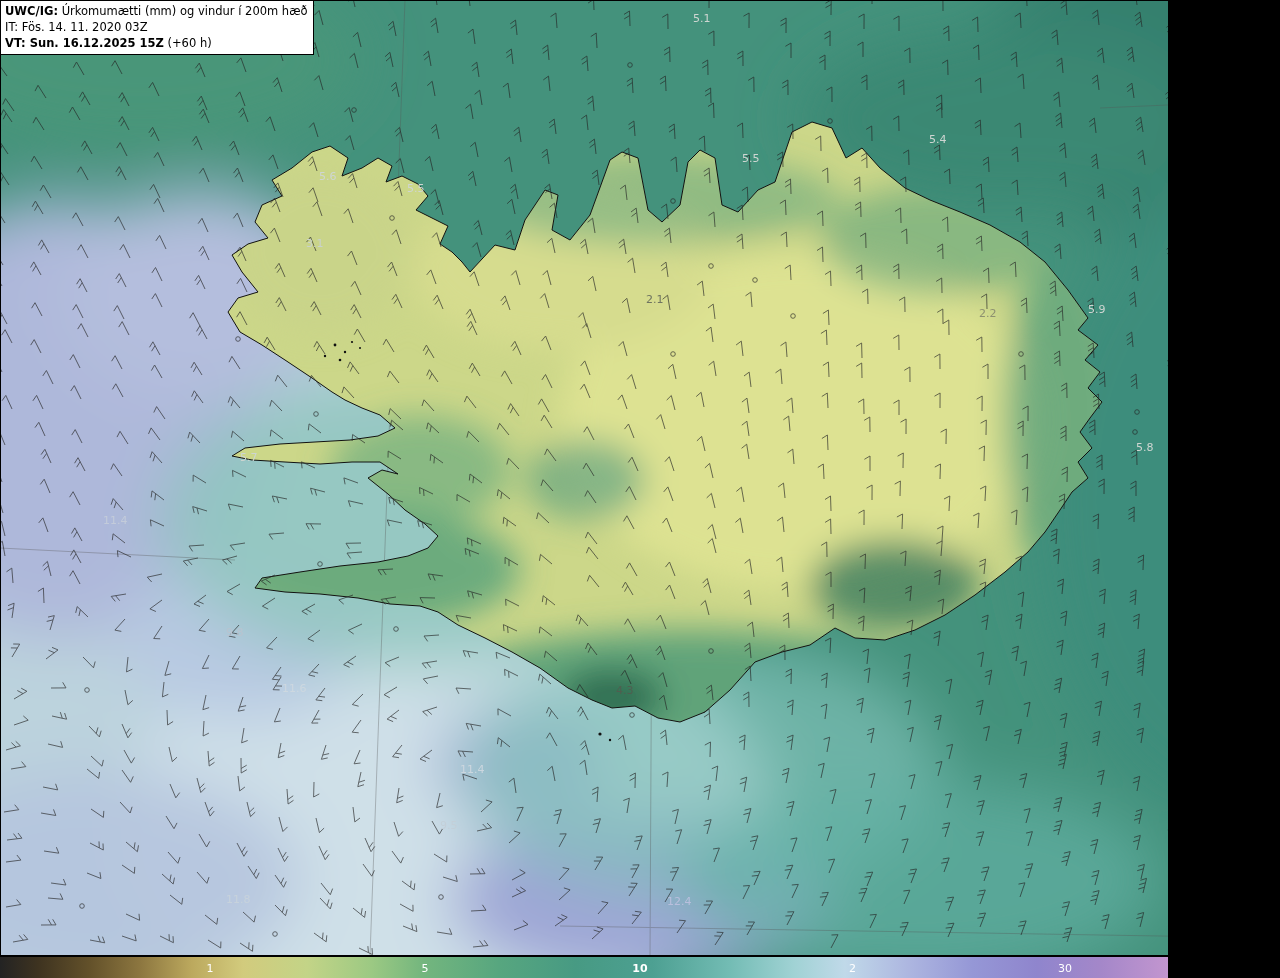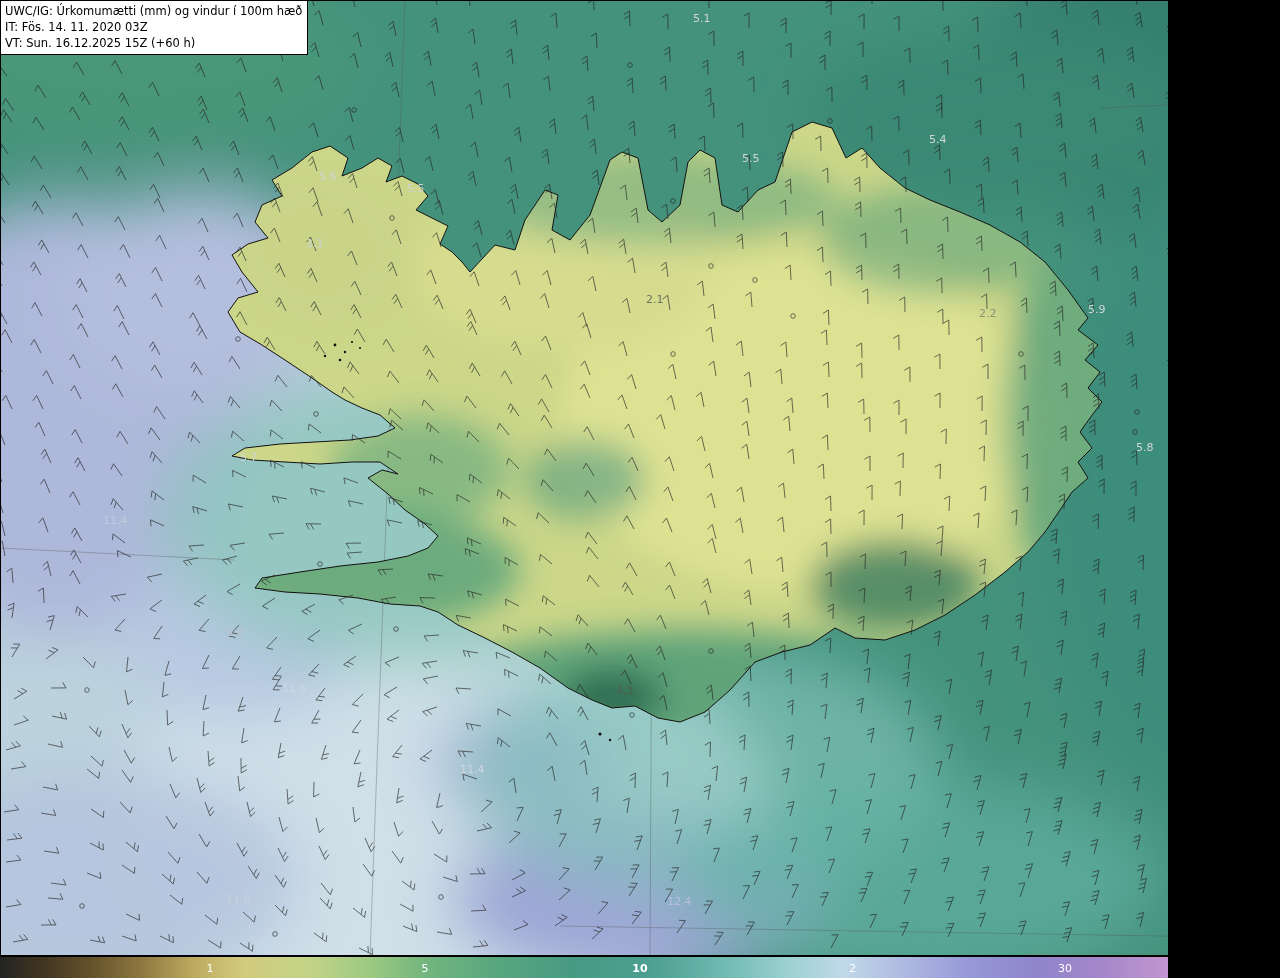--- a/index.html
+++ b/index.html
@@ -1,20 +1,20 @@
 <!DOCTYPE html>
 <html><head>
 <meta charset="utf-8">
 <style>
   html,body{margin:0;padding:0;background:#000;}
   .stage{position:relative;width:1168px;height:978px;overflow:hidden;background:#c2410c;font-family:"DejaVu Sans",sans-serif;}
   .stage svg{position:absolute;top:0;left:0;}
   .titlebox{position:absolute;top:0;left:0;background:#fff;border:1px solid #000;padding:2px 5px 3px 4px;z-index:20;min-width:262px;}
   .trow{font-size:11.5px;color:#000;line-height:16px;white-space:nowrap;}
-  .b{font-weight:normal;}
+  .b{font-weight:bold;}
   .colorbar{position:absolute;left:0;bottom:0;width:1280px;height:22px;box-sizing:border-box;border-top:1px solid #000;z-index:15;}
   .cbtick{position:absolute;top:50%;transform:translate(-50%,-50%);color:#fff;font-size:11px;line-height:11px;}
   #labels text{font-family:"DejaVu Sans",sans-serif;font-size:11px;}
   #barbs{stroke-width:0.9;}
 </style>
 </head>
 <body>
 
 <div class="stage">
 
@@ -1120,21 +1120,21 @@
         <text x="460" y="773" fill="#ccd7df">11.4</text>
         <text x="440" y="829" fill="#c3cfd8">9.5</text>
         <text x="667" y="905" fill="#b9bfdd">12.4</text>
         <text x="226" y="903" fill="#c7d2dc">11.8</text>
       </g>
 
     <rect x="0.5" y="0.5" width="1279" height="955" fill="none" stroke="#000" stroke-width="1"></rect>
   </svg>
 
   <div class="titlebox">
-    <div class="trow"><span class="b">UWC/IG:</span><span> Úrkomumætti (mm) og vindur í 100m hæð</span></div>
+    <div class="trow"><span class="b">UWC/IG:</span><span> Úrkomumætti (mm) og vindur í 200m hæð</span></div>
     <div class="trow">IT: Fös. 14. 11. 2020 03Z</div>
     <div class="trow"><span class="b">VT: Sun. 16.12.2025 15Z</span><span> (+60 h)</span></div>
   </div>
 
   <div class="colorbar" id="colorbar" style="background: linear-gradient(to right, rgb(35, 35, 35) 0%, rgb(62, 51, 32) 3%, rgb(99, 81, 42) 7%, rgb(141, 119, 64) 11%, rgb(188, 169, 94) 15%, rgb(210, 203, 125) 19%, rgb(195, 212, 135) 24%, rgb(156, 201, 131) 29%, rgb(116, 182, 126) 33%, rgb(87, 166, 127) 39%, rgb(71, 154, 131) 45%, rgb(77, 160, 146) 51%, rgb(115, 188, 180) 57%, rgb(160, 210, 212) 62%, rgb(192, 217, 233) 66%, rgb(173, 182, 224) 71%, rgb(149, 151, 214) 76%, rgb(143, 133, 205) 81%, rgb(164, 135, 201) 86%, rgb(193, 149, 207) 91%, rgb(220, 176, 220) 95%, rgb(244, 226, 239) 100%);">
       <span class="cbtick" style="left: 16.4%;">1</span>
       <span class="cbtick" style="left: 33.2%;">5</span>
       <span class="cbtick" style="left: 50%; font-weight: bold;">10</span>
       <span class="cbtick" style="left: 66.6%;">2</span>
       <span class="cbtick" style="left: 83.2%; text-align: right;">30</span>

